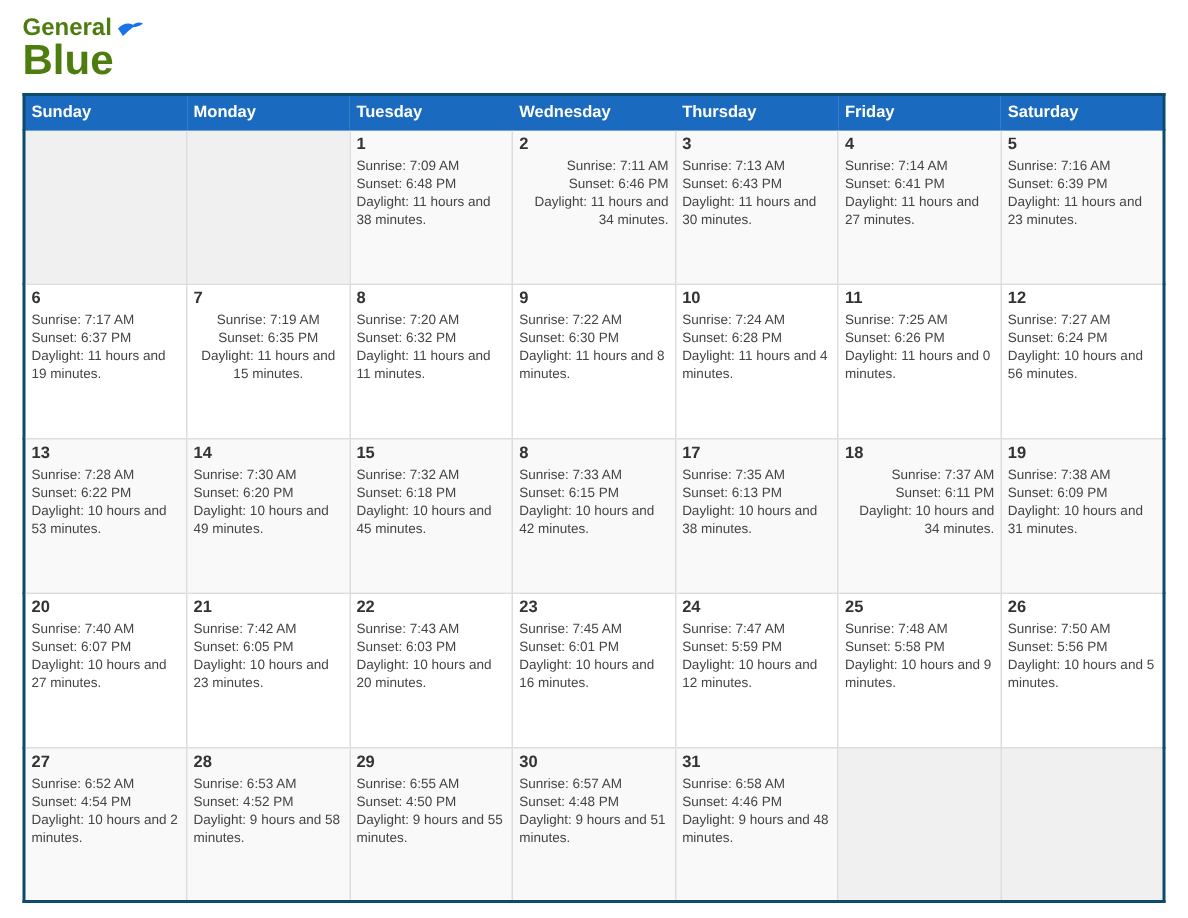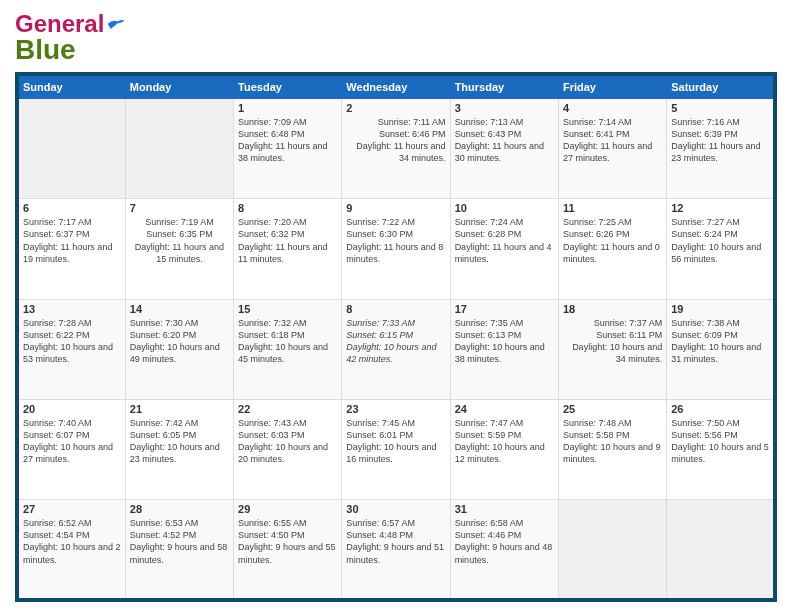--- a/index.html
+++ b/index.html
@@ -46,21 +46,21 @@
       color: #333;
       line-height: 1;
     }
     .location {
       font-size: 14px;
       color: #555;
       margin-top: 2px;
     }
     .calendar {
       flex: 1;
-      border: 4px solid #0c4a6e;
+      border: 2px solid #0c4a6e;
       border-collapse: collapse;
       width: 100%;
       table-layout: fixed;
     }
     .calendar th {
       background: #1a6abf;
       color: #fff;
       font-size: 11px;
       font-weight: bold;
       padding: 5px 4px;
@@ -98,21 +98,21 @@
       background: #f0f0f0 !important;
     }
   </style>
 </head>
 <body>
 
 <div class="page">
   <div class="header">
     <div class="logo">
       <div class="logo-line">
-        <span style="font-size:24px; font-weight:bold; color:#be185d;text-align:center;">General</span>
+        <span style="font-size:16px; font-weight:bold; color:#4d7c0f;text-align:center;">General</span>
         <svg class="logo-bird" viewBox="0 0 24 16" xmlns="http://www.w3.org/2000/svg">
           <path d="M2 8 Q8 2 14 5 Q18 2 22 4 Q18 7 14 7 Q10 10 6 14 Q4 11 2 8Z" fill="#1a73e8"></path>
         </svg>
       </div>
       <span style="font-size:28px; font-weight:bold; color:#4d7c0f; margin-top:-4px;">Blue</span>
     </div>
     <div class="title-area">
       <div class="month-title"></div>
       <div class="location"></div>
     </div>
@@ -223,21 +223,21 @@
 Daylight: 10 hours and 49 minutes.</div>
           </td>
           <td>
             <span class="day-number">15</span>
             <div class="day-detail" style="white-space: pre-line;">Sunrise: 7:32 AM
 Sunset: 6:18 PM
 Daylight: 10 hours and 45 minutes.</div>
           </td>
           <td>
             <span class="day-number">8</span>
-            <div class="day-detail" style="white-space: pre-line; font-style: italic;">Sunrise: 7:33 AM
+            <div class="day-detail" style="white-space: pre-line;">Sunrise: 7:33 AM
 Sunset: 6:15 PM
 Daylight: 10 hours and 42 minutes.</div>
           </td>
           <td>
             <span class="day-number">17</span>
             <div class="day-detail" style="white-space: pre-line;">Sunrise: 7:35 AM
 Sunset: 6:13 PM
 Daylight: 10 hours and 38 minutes.</div>
           </td>
           <td>

